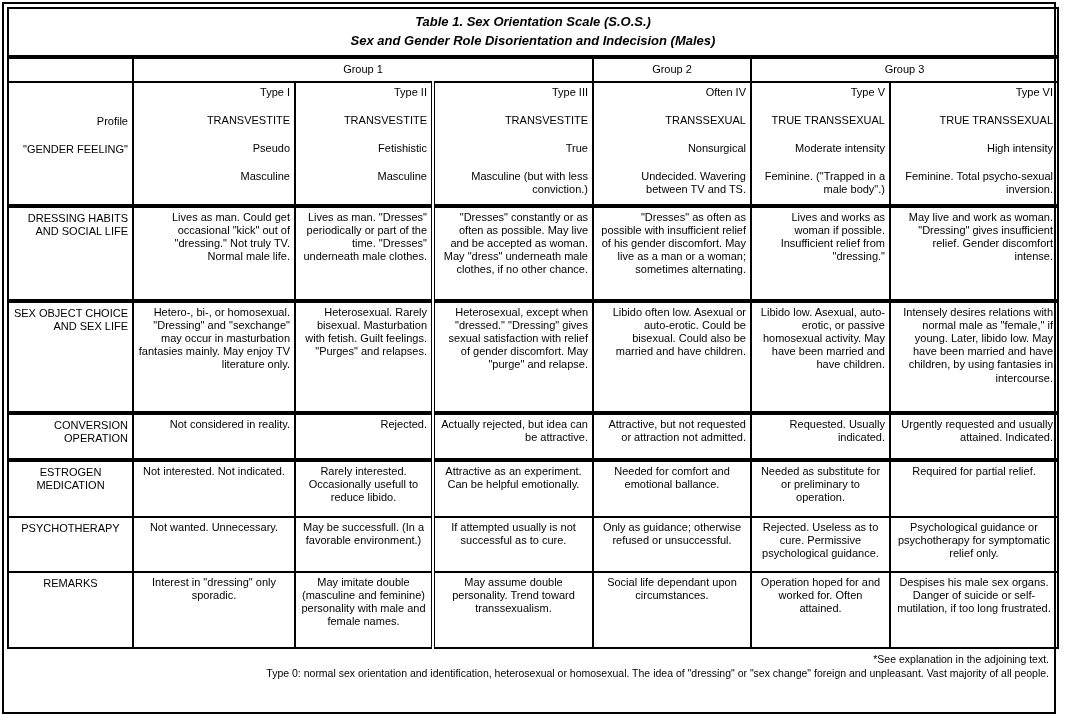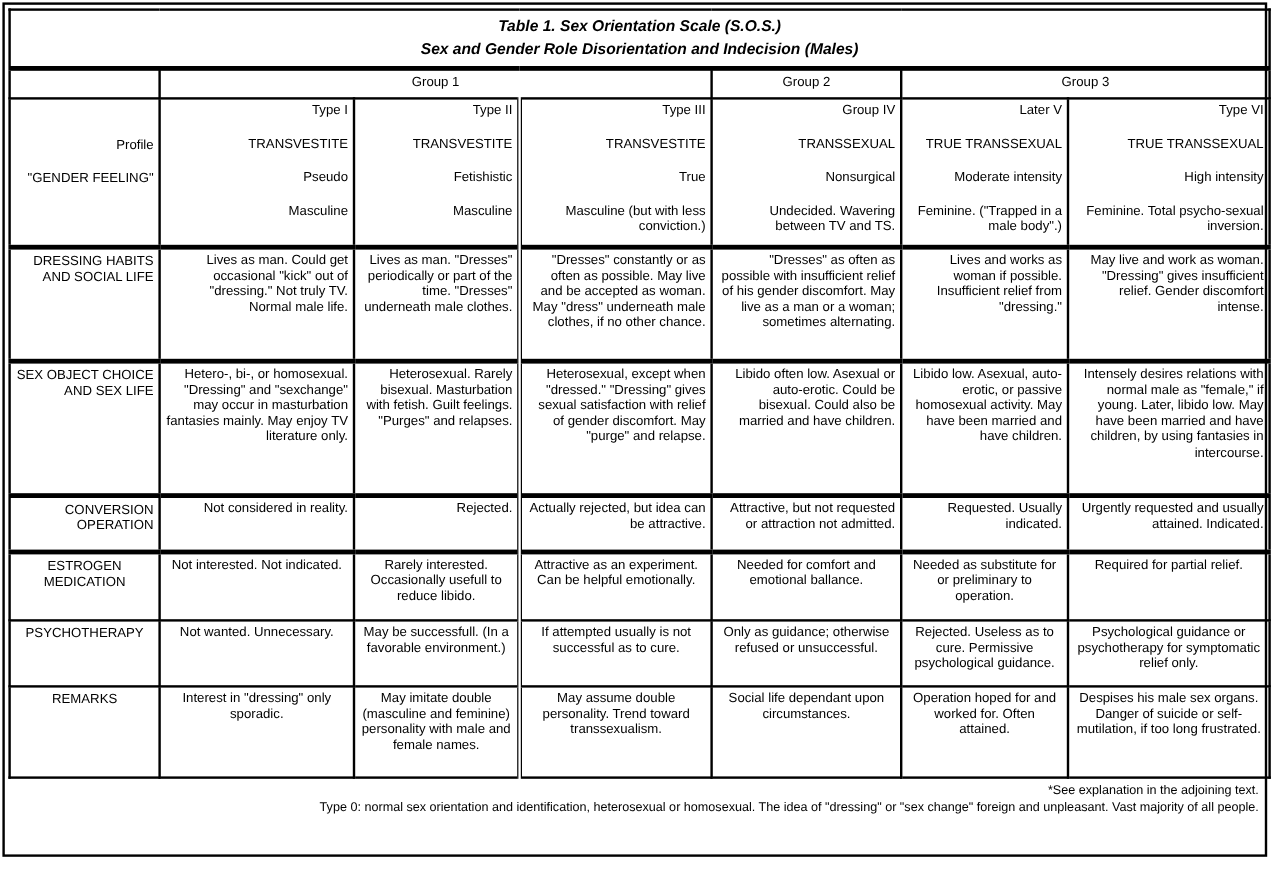--- a/index.html
+++ b/index.html
@@ -75,27 +75,27 @@
         <div class="slot">Fetishistic</div>
         <div class="slot tall">Masculine</div>
       </td>
       <td class="dbl">
         <div class="slot">Type III</div>
         <div class="slot">TRANSVESTITE</div>
         <div class="slot">True</div>
         <div class="slot tall">Masculine (but with less conviction.)</div>
       </td>
       <td>
-        <div class="slot">Group IV</div>
+        <div class="slot">Often IV</div>
         <div class="slot">TRANSSEXUAL</div>
         <div class="slot">Nonsurgical</div>
         <div class="slot tall">Undecided. Wavering between TV and TS.</div>
       </td>
       <td>
-        <div class="slot">Later V</div>
+        <div class="slot">Type V</div>
         <div class="slot">TRUE TRANSSEXUAL</div>
         <div class="slot">Moderate intensity</div>
         <div class="slot tall">Feminine. ("Trapped in a male body".)</div>
       </td>
       <td>
         <div class="slot">Type VI</div>
         <div class="slot">TRUE TRANSSEXUAL</div>
         <div class="slot">High intensity</div>
         <div class="slot tall">Feminine. Total psycho-sexual inversion.</div>
       </td>

